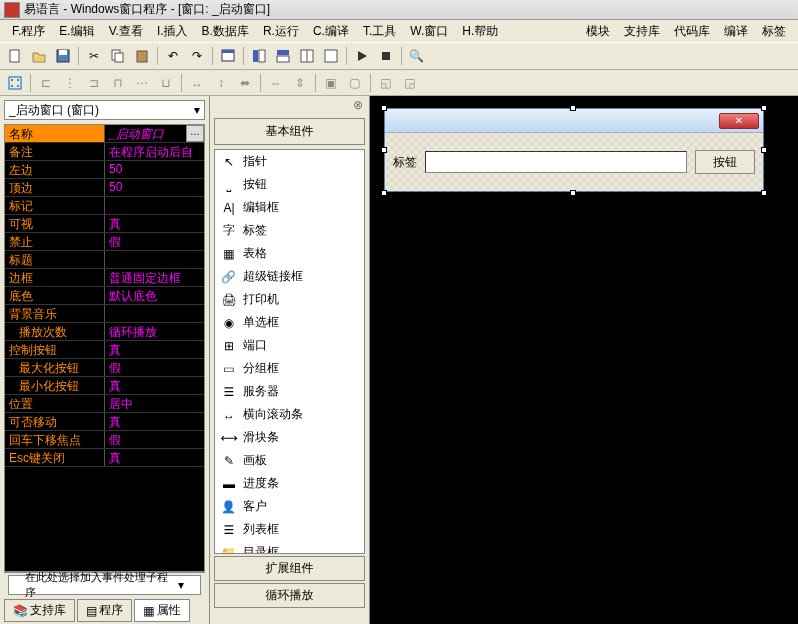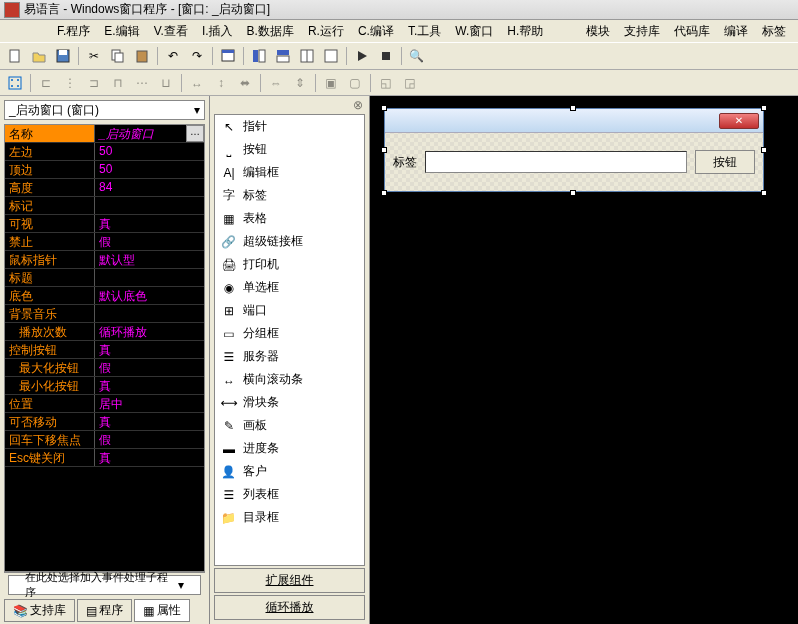--- a/index.html
+++ b/index.html
@@ -1,48 +1,48 @@
 <!DOCTYPE html>
 <html><head>
 <meta charset="utf-8">
 <style>
 * { box-sizing: border-box; margin: 0; padding: 0; font-family: "SimSun", "宋体", sans-serif; font-size: 12px; }
 body { background: #ece9d8; width: 798px; height: 624px; overflow: hidden; }
 .title-bar { background: linear-gradient(to bottom, #e8e8e8, #d8d8d8); height: 20px; display: flex; align-items: center; padding: 4px 4px; border-bottom: 1px solid #999; }
 .title-icon { width: 16px; height: 16px; background: #c0392b; display: inline-block; margin-right: 4px; border: 1px solid #888; }
-.menu-bar { background: #ece9d8; height: 22px; display: flex; align-items: center; padding: 0 6px; justify-content: space-between; margin-left: 45px; }
+.menu-bar { background: #ece9d8; height: 22px; display: flex; align-items: center; padding: 0 6px; justify-content: space-between; }
 .menu-left, .menu-right { display: flex; gap: 2px; }
 .menu-item { padding: 2px 6px; cursor: default; }
 .toolbar { background: #ece9d8; height: 28px; display: flex; align-items: center; padding: 0 4px; border-top: 1px solid #fff; border-bottom: 1px solid #aaa; gap: 2px; }
 .tb-btn { width: 22px; height: 22px; border: 1px solid transparent; display: flex; align-items: center; justify-content: center; cursor: default; }
 .tb-sep { width: 1px; height: 18px; background: #aaa; margin: 0 2px; }
 .toolbar2 { background: #ece9d8; height: 26px; display: flex; align-items: center; padding: 0 4px; border-bottom: 1px solid #aaa; gap: 2px; }
 .main-area { display: flex; height: 528px; }
 .left-panel { width: 210px; background: #ece9d8; border-right: 1px solid #888; display: flex; flex-direction: column; }
 .dropdown-row { padding: 4px; display: flex; }
 .dropdown { flex: 1; border: 1px solid #888; background: #fff; height: 20px; padding: 0 4px; display: flex; align-items: center; justify-content: space-between; }
 .prop-grid { flex: 1; overflow-y: auto; background: #000; border: 1px solid #888; margin: 0 4px; }
 .prop-row { display: flex; height: 18px; border-bottom: 1px solid #333; }
-.prop-name { width: 90px; background: #000; color: #ff8c00; padding: 1px 4px; border-right: 1px solid #555; overflow: hidden; white-space: nowrap; }
+.prop-name { width: 100px; background: #000; color: #ff8c00; padding: 1px 4px; border-right: 1px solid #555; overflow: hidden; white-space: nowrap; }
 .prop-name.indent { padding-left: 14px; }
 .prop-val { flex: 1; background: #000; color: #ff00ff; padding: 1px 4px; overflow: hidden; white-space: nowrap; }
 .prop-row.sel .prop-name { background: #ff8c00; color: #000; }
 .prop-row.sel .prop-val { background: #000; font-style: italic; }
 .prop-btn { width: 18px; background: #ddd; border: 1px solid #888; text-align: center; font-size: 10px; }
 .event-row { padding: 2px 4px; background: #ece9d8; border-top: 1px solid #888; display: flex; margin: 0 4px; }
 .event-dd { flex: 1; border: 1px solid #888; background: #fff; height: 20px; padding: 0 16px; display: flex; align-items: center; justify-content: space-between; }
 .tabs { display: flex; padding: 2px 4px; background: #ece9d8; }
 .tab { border: 1px solid #888; background: #ece9d8; padding: 2px 8px; margin-right: 2px; font-size: 11px; display: flex; align-items: center; gap: 2px; }
 .tab.active { background: #fff; }
 .mid-panel { width: 160px; background: #ece9d8; border-right: 1px solid #888; display: flex; flex-direction: column; }
 .mid-head { text-align: center; padding: 4px; border: 1px solid #888; background: #ece9d8; margin: 4px; }
 .comp-list { flex: 1; border: 1px solid #888; background: #fff; margin: 0 4px; overflow-y: auto; }
 .comp-item { display: flex; align-items: center; padding: 3px 6px; gap: 6px; cursor: default; }
 .comp-icon { width: 16px; height: 16px; display: flex; align-items: center; justify-content: center; font-size: 12px; }
-.mid-btm { margin: 0 4px 4px 4px; text-decoration: underline; }
+.mid-btm { margin: 0 4px 16px 4px; }
 .mid-btn { border: 1px solid #888; background: #ece9d8; padding: 3px; text-align: center; margin-top: 2px; }
 .design-area { flex: 1; background: #000; position: relative; }
 .form-window { position: absolute; top: 12px; left: 14px; width: 380px; height: 84px; background: #ece9d8; border: 1px solid #5a7fb0; }
 .form-title { height: 24px; background: linear-gradient(to bottom, #e8f0fc, #c0d8f0); border-bottom: 1px solid #aab; display: flex; align-items: center; justify-content: flex-end; padding: 0 4px; }
 .close-btn { width: 40px; height: 16px; background: linear-gradient(to bottom, #f08080, #c03030); border: 1px solid #803030; border-radius: 2px; color: #fff; text-align: center; font-size: 10px; line-height: 14px; }
 .form-body { padding: 8px; display: flex; align-items: center; gap: 8px; background: repeating-conic-gradient(#ece9d8 0% 25%, #e0ddd0 0% 50%) 50% / 8px 8px; height: 58px; }
 .form-label { }
 .form-input { flex: 1; height: 22px; border: 1px inset #888; background: #fff; }
 .form-btn { width: 60px; height: 24px; border: 1px solid #888; background: #ece9d8; text-align: center; line-height: 22px; }
 .sel-handle { position: absolute; width: 6px; height: 6px; background: #fff; border: 1px solid #000; }
@@ -197,50 +197,50 @@
         <span>▾</span>
       </div>
     </div>
     <div class="prop-grid" id="prop-grid">
         <div class="prop-row sel">
           <div class="prop-name">名称</div>
           <div class="prop-val">_启动窗口</div>
           <div class="prop-btn">…</div>
         </div>
         <div class="prop-row">
+          <div class="prop-name">备注</div>
+          <div class="prop-val">在程序启动后自</div>
+        </div>
+        <div class="prop-row">
           <div class="prop-name">左边</div>
           <div class="prop-val">50</div>
         </div>
         <div class="prop-row">
           <div class="prop-name">顶边</div>
           <div class="prop-val">50</div>
         </div>
         <div class="prop-row">
-          <div class="prop-name">高度</div>
-          <div class="prop-val">84</div>
-        </div>
-        <div class="prop-row">
           <div class="prop-name">标记</div>
           <div class="prop-val"></div>
         </div>
         <div class="prop-row">
           <div class="prop-name">可视</div>
           <div class="prop-val">真</div>
         </div>
         <div class="prop-row">
           <div class="prop-name">禁止</div>
           <div class="prop-val">假</div>
         </div>
         <div class="prop-row">
-          <div class="prop-name">鼠标指针</div>
-          <div class="prop-val">默认型</div>
-        </div>
-        <div class="prop-row">
           <div class="prop-name">标题</div>
           <div class="prop-val"></div>
+        </div>
+        <div class="prop-row">
+          <div class="prop-name">边框</div>
+          <div class="prop-val">普通固定边框</div>
         </div>
         <div class="prop-row">
           <div class="prop-name">底色</div>
           <div class="prop-val">默认底色</div>
         </div>
         <div class="prop-row">
           <div class="prop-name">背景音乐</div>
           <div class="prop-val"></div>
         </div>
         <div class="prop-row">
@@ -295,20 +295,21 @@
           <span>▦</span>
           <span>属性</span>
         </div>
       </div>
   </div>
 
   <div class="mid-panel">
     <div style="display:flex;justify-content:flex-end;padding:2px 6px">
         <span style="opacity:.5">⊗</span>
       </div>
+    <div class="mid-head">基本组件</div>
     <div class="comp-list" id="comp-list">
         <div class="comp-item">
           <span class="comp-icon">↖</span>
           <span>指针</span>
         </div>
         <div class="comp-item">
           <span class="comp-icon">⎵</span>
           <span>按钮</span>
         </div>
         <div class="comp-item">

